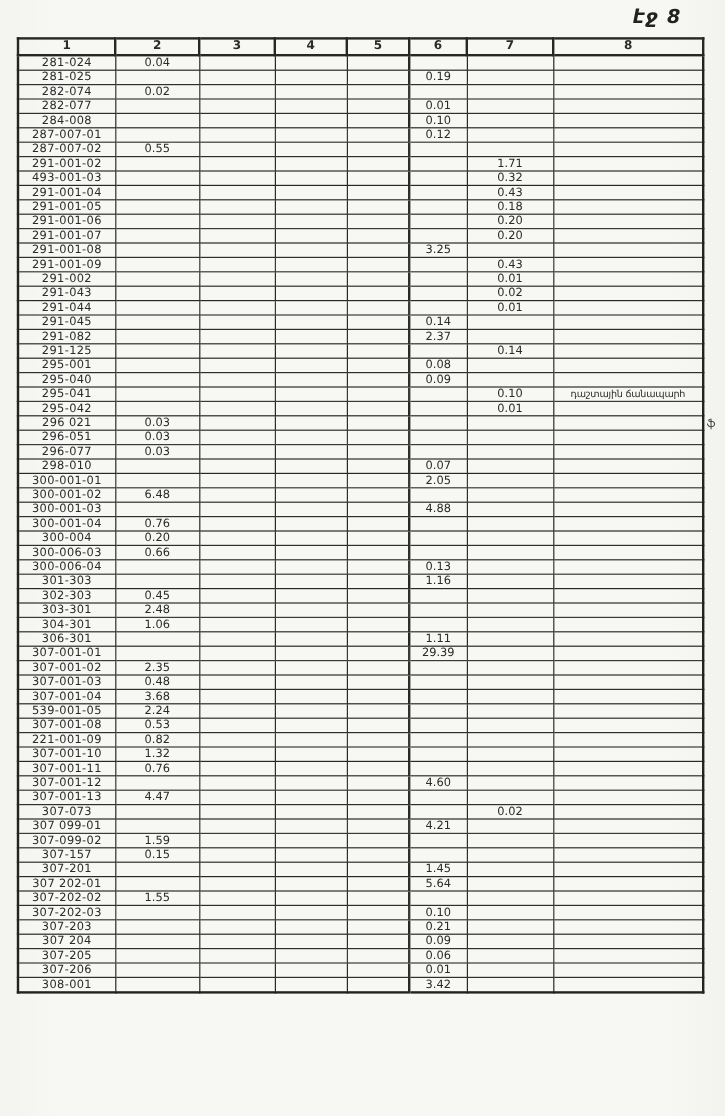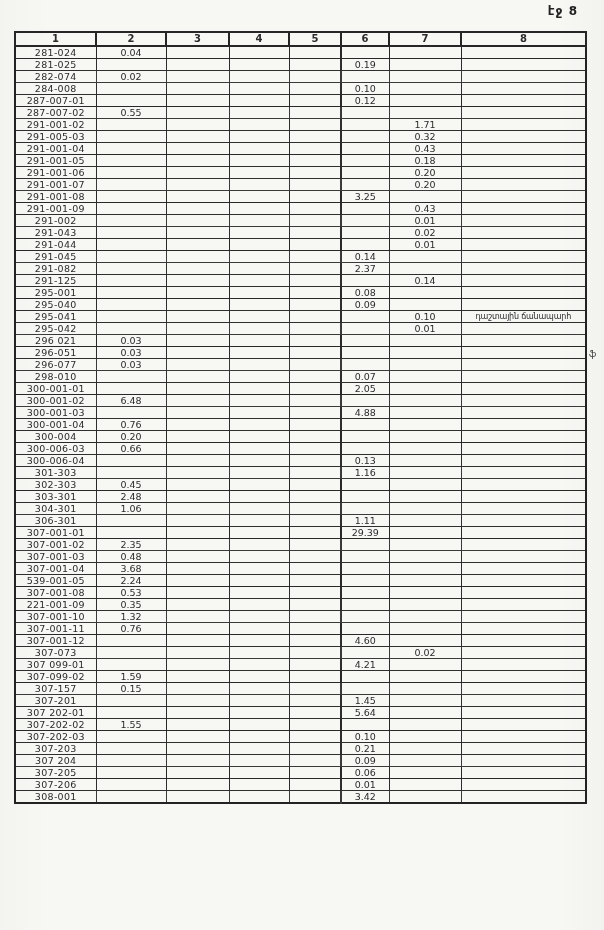--- a/index.html
+++ b/index.html
@@ -18,25 +18,26 @@
   .scan-page {
     position: absolute;
     inset: 0;
     background:
       linear-gradient(90deg, rgba(0,0,0,0.015), rgba(0,0,0,0) 8%, rgba(0,0,0,0) 92%, rgba(0,0,0,0.02)),
       #f7f7f4;
   }
   .page-number {
     position: absolute;
     top: 4px;
-    right: 26px;
-    font-size: 12px;
+    right: 36px;
+    font-size: 16px;
     font-weight: bold;
     letter-spacing: 1px;
     color: #222;
+    font-style: italic;
   }
   table.doc-table {
     position: absolute;
     left: 14px;
     top: 31px;
     width: 571px;
     border-collapse: collapse;
     table-layout: fixed;
     background: transparent;
   }
@@ -146,20 +147,30 @@
           <td class="code-cell">282-074</td>
           <td class="value-cell">0.02</td>
           <td class="value-cell"></td>
           <td class="value-cell"></td>
           <td class="value-cell"></td>
           <td class="value-cell"></td>
           <td class="value-cell"></td>
           <td class="note-cell"></td>
         </tr>
         <tr>
+          <td class="code-cell">282-077</td>
+          <td class="value-cell"></td>
+          <td class="value-cell"></td>
+          <td class="value-cell"></td>
+          <td class="value-cell"></td>
+          <td class="value-cell">0.01</td>
+          <td class="value-cell"></td>
+          <td class="note-cell"></td>
+        </tr>
+        <tr>
           <td class="code-cell">284-008</td>
           <td class="value-cell"></td>
           <td class="value-cell"></td>
           <td class="value-cell"></td>
           <td class="value-cell"></td>
           <td class="value-cell">0.10</td>
           <td class="value-cell"></td>
           <td class="note-cell"></td>
         </tr>
         <tr>
@@ -186,21 +197,21 @@
           <td class="code-cell">291-001-02</td>
           <td class="value-cell"></td>
           <td class="value-cell"></td>
           <td class="value-cell"></td>
           <td class="value-cell"></td>
           <td class="value-cell"></td>
           <td class="value-cell">1.71</td>
           <td class="note-cell"></td>
         </tr>
         <tr>
-          <td class="code-cell">291-005-03</td>
+          <td class="code-cell">493-001-03</td>
           <td class="value-cell"></td>
           <td class="value-cell"></td>
           <td class="value-cell"></td>
           <td class="value-cell"></td>
           <td class="value-cell"></td>
           <td class="value-cell">0.32</td>
           <td class="note-cell"></td>
         </tr>
         <tr>
           <td class="code-cell">291-001-04</td>
@@ -577,21 +588,21 @@
           <td class="value-cell">0.53</td>
           <td class="value-cell"></td>
           <td class="value-cell"></td>
           <td class="value-cell"></td>
           <td class="value-cell"></td>
           <td class="value-cell"></td>
           <td class="note-cell"></td>
         </tr>
         <tr>
           <td class="code-cell">221-001-09</td>
-          <td class="value-cell">0.35</td>
+          <td class="value-cell">0.82</td>
           <td class="value-cell"></td>
           <td class="value-cell"></td>
           <td class="value-cell"></td>
           <td class="value-cell"></td>
           <td class="value-cell"></td>
           <td class="note-cell"></td>
         </tr>
         <tr>
           <td class="code-cell">307-001-10</td>
           <td class="value-cell">1.32</td>
@@ -612,20 +623,30 @@
           <td class="value-cell"></td>
           <td class="note-cell"></td>
         </tr>
         <tr>
           <td class="code-cell">307-001-12</td>
           <td class="value-cell"></td>
           <td class="value-cell"></td>
           <td class="value-cell"></td>
           <td class="value-cell"></td>
           <td class="value-cell">4.60</td>
+          <td class="value-cell"></td>
+          <td class="note-cell"></td>
+        </tr>
+        <tr>
+          <td class="code-cell">307-001-13</td>
+          <td class="value-cell">4.47</td>
+          <td class="value-cell"></td>
+          <td class="value-cell"></td>
+          <td class="value-cell"></td>
+          <td class="value-cell"></td>
           <td class="value-cell"></td>
           <td class="note-cell"></td>
         </tr>
         <tr>
           <td class="code-cell">307-073</td>
           <td class="value-cell"></td>
           <td class="value-cell"></td>
           <td class="value-cell"></td>
           <td class="value-cell"></td>
           <td class="value-cell"></td>

